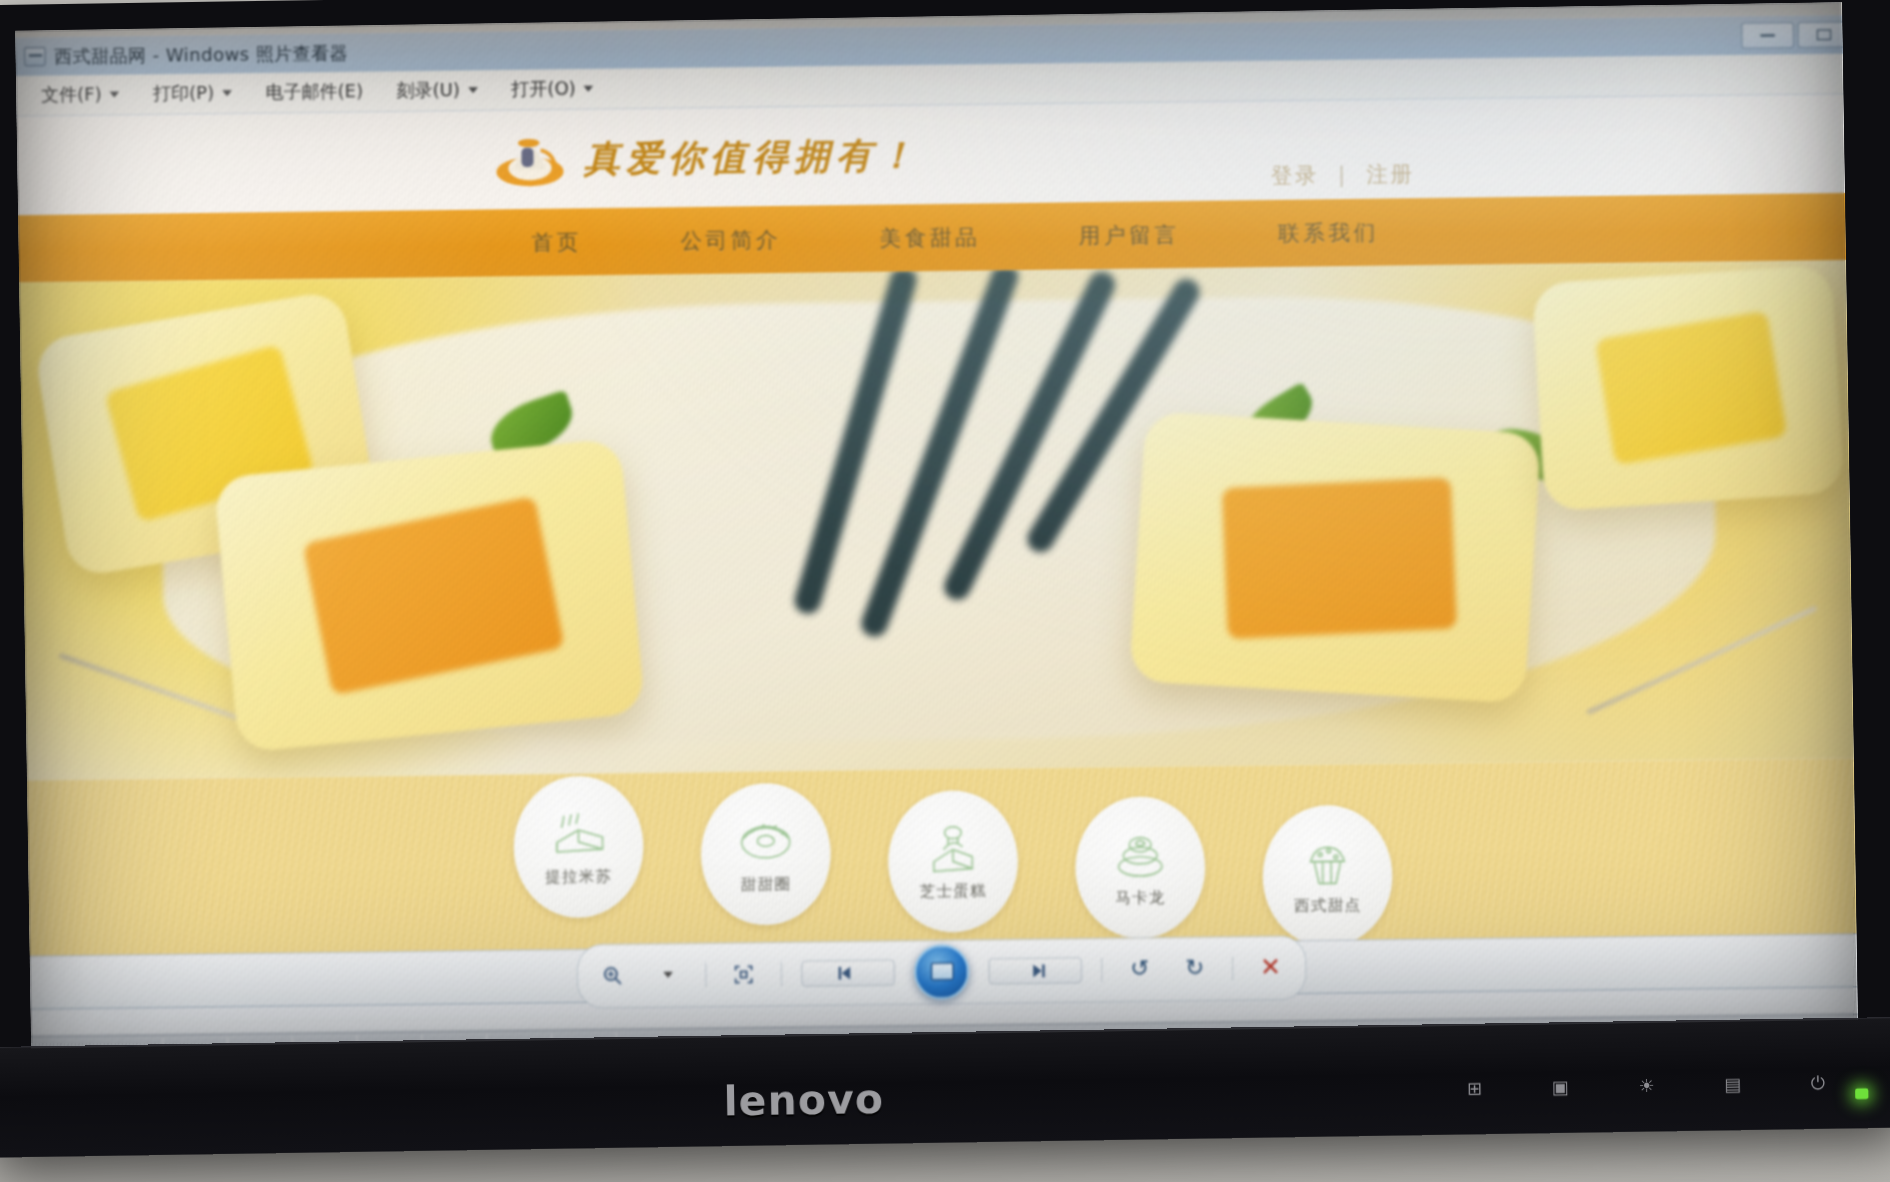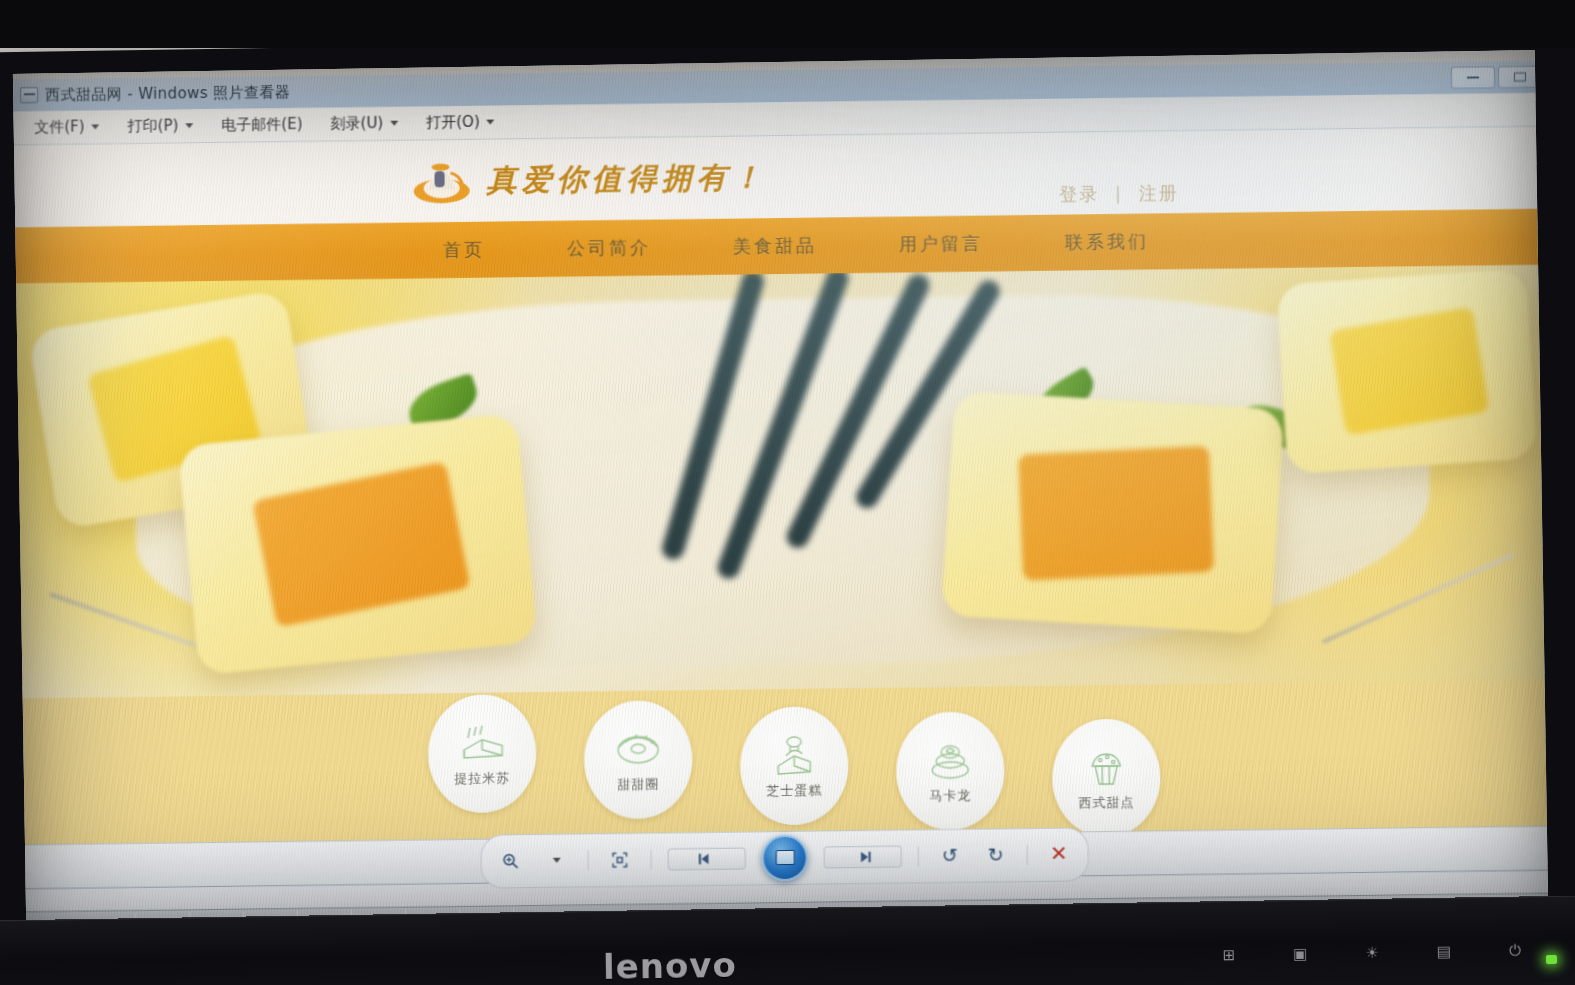--- a/index.html
+++ b/index.html
@@ -7,21 +7,20 @@
     width: 1575px; height: 985px; overflow: hidden;
     background: #0a0a0c;
     font-family: "DejaVu Sans", "Liberation Sans", sans-serif;
   }
 
   
   #photo {
     position: absolute; inset: 0;
     background: #a16207;
     overflow: hidden;
-    margin-top: 48px;
   }
   
   .wall {
     position: absolute; left: 0; top: 0; width: 1575px; height: 985px;
     background:
       linear-gradient(180deg, #d8d6d2 0%, #cfcdc9 40%, #bdbbb7 100%);
   }
   .desk {
     position: absolute; left: 0; bottom: 0; width: 1575px; height: 120px;
     background: linear-gradient(180deg, #c9c7c2 0%, #b9b7b2 100%);

